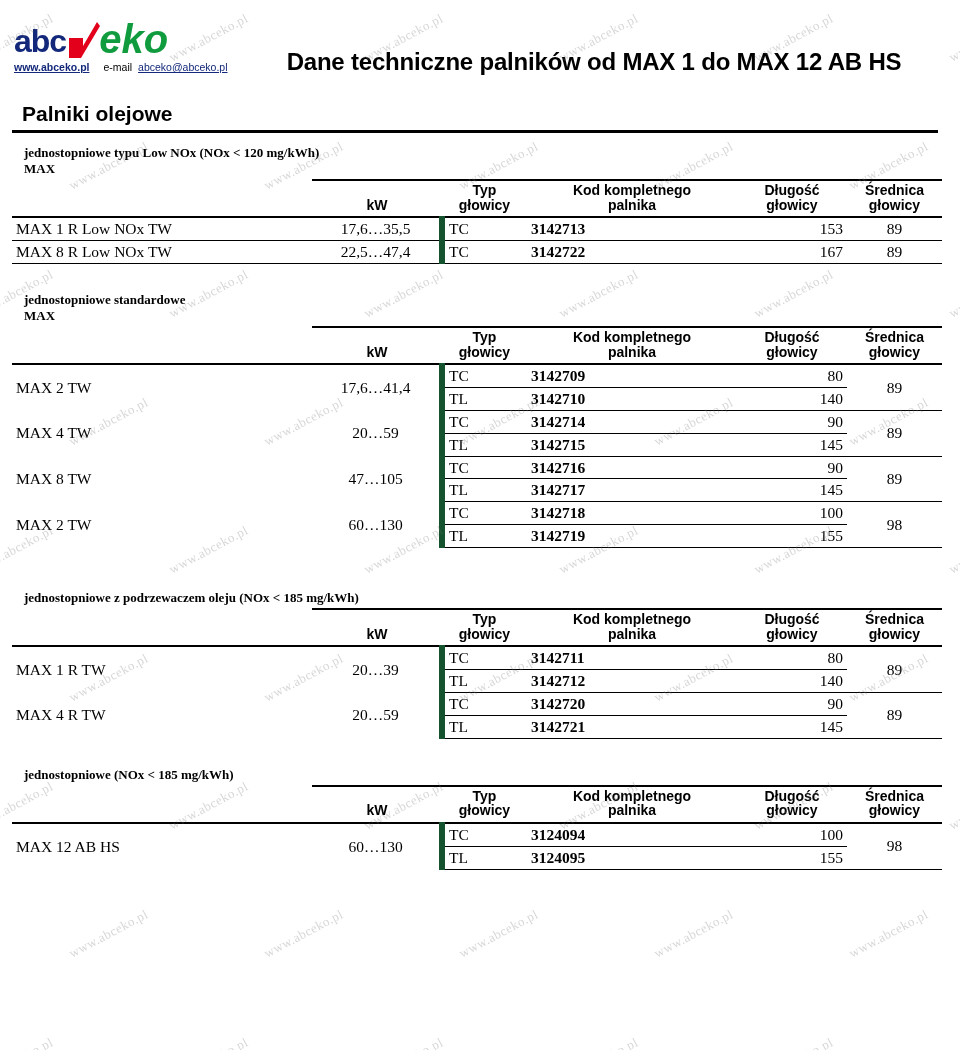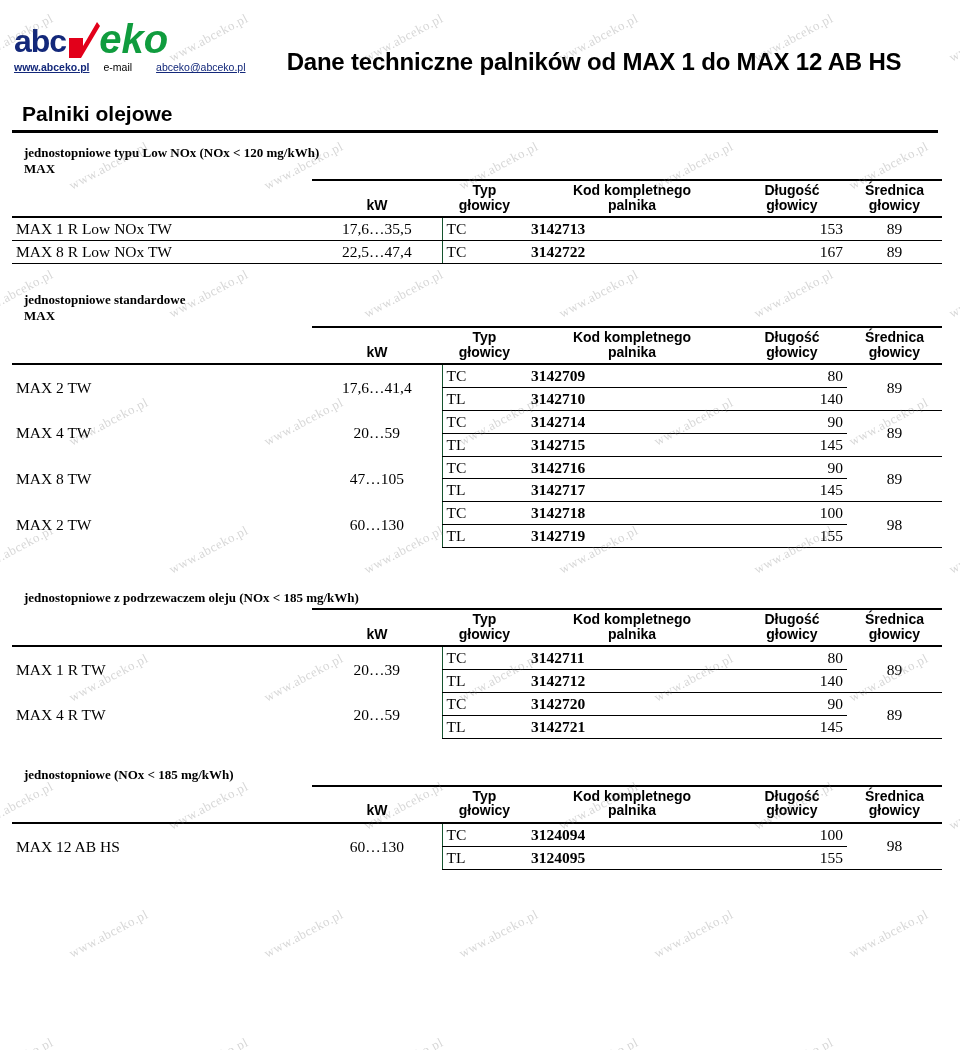--- a/index.html
+++ b/index.html
@@ -88,21 +88,21 @@
   .logo-www {
     color: #13287a;
     text-decoration: underline;
     font-weight: bold;
   }
   .logo-mail-label {
     margin-left: 14px;
     color: #000;
   }
   .logo-mail {
-    margin-left: 24px;
+    margin-left: 6px;
     color: #13287a;
     text-decoration: underline;
   }
   .doc-title {
     flex: 1 1 auto;
     text-align: center;
     font-size: 24px;
     font-weight: bold;
     padding-top: 34px;
     padding-right: 20px;
@@ -161,21 +161,21 @@
     line-height: 1.15;
   }
   td.name { text-align: left; padding-left: 4px; }
   td.kw   { text-align: center; }
   td.typ  { text-align: left; padding-left: 8px; }
   td.kod  { text-align: left; padding-left: 10px; font-weight: bold; }
   td.dlug { text-align: right; padding-right: 14px; }
   td.sred { text-align: center; }
 
   .bb { border-bottom: 1px solid #000; }
-  .bl { border-left: 1px solid #14532d; }
+  .bl { border-left: 6px solid #14532d; }
 
   
   col.c-name { width: 300px; }
   col.c-kw   { width: 130px; }
   col.c-typ  { width: 85px; }
   col.c-kod  { width: 210px; }
   col.c-dlug { width: 110px; }
   col.c-sred { width: 95px; }
 
   .gap-lg { height: 30px; }

